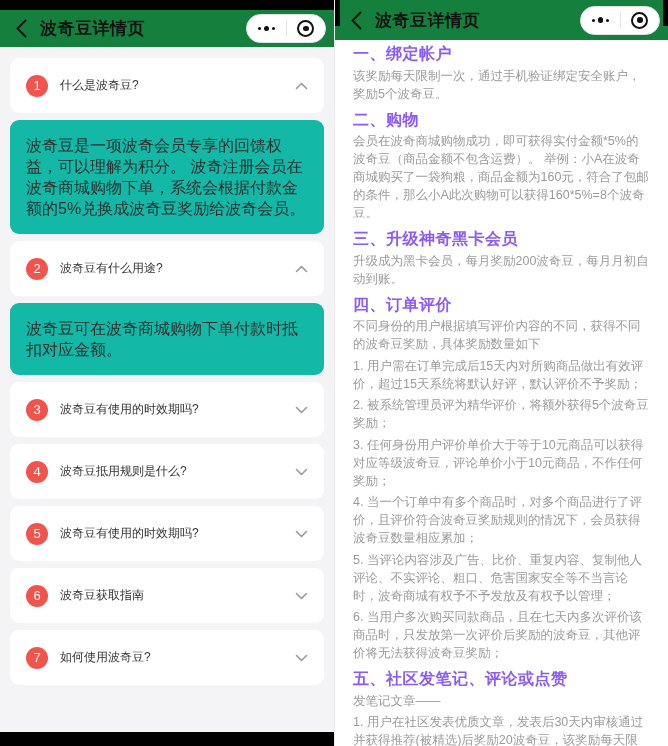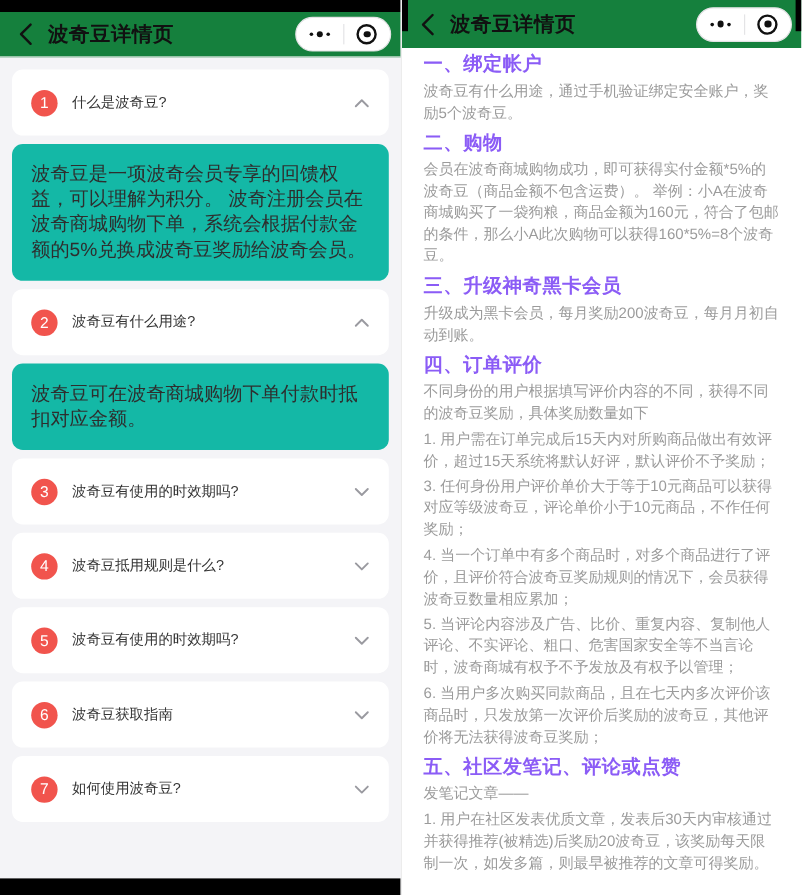--- a/index.html
+++ b/index.html
@@ -213,31 +213,32 @@
       <div class="capsule-half">
         <span class="target">
             <i></i>
           </span>
       </div>
     </div>
   </div>
 
   <div class="article">
     <h2>一、绑定帐户</h2>
-    <p>波奇豆有什么用途，通过手机验证绑定安全账户，奖励5个波奇豆。</p>
+    <p>该奖励每天限制一次，通过手机验证绑定安全账户，奖励5个波奇豆。</p>
 
     <h2>二、购物</h2>
     <p>会员在波奇商城购物成功，即可获得实付金额*5%的波奇豆（商品金额不包含运费）。 举例：小A在波奇商城购买了一袋狗粮，商品金额为160元，符合了包邮的条件，那么小A此次购物可以获得160*5%=8个波奇豆。</p>
 
     <h2>三、升级神奇黑卡会员</h2>
     <p>升级成为黑卡会员，每月奖励200波奇豆，每月月初自动到账。</p>
 
     <h2>四、订单评价</h2>
     <p>不同身份的用户根据填写评价内容的不同，获得不同的波奇豆奖励，具体奖励数量如下</p>
     <p>1. 用户需在订单完成后15天内对所购商品做出有效评价，超过15天系统将默认好评，默认评价不予奖励；</p>
+    <p>2. 被系统管理员评为精华评价，将额外获得5个波奇豆奖励；</p>
     <p>3. 任何身份用户评价单价大于等于10元商品可以获得对应等级波奇豆，评论单价小于10元商品，不作任何奖励；</p>
     <p>4. 当一个订单中有多个商品时，对多个商品进行了评价，且评价符合波奇豆奖励规则的情况下，会员获得波奇豆数量相应累加；</p>
     <p>5. 当评论内容涉及广告、比价、重复内容、复制他人评论、不实评论、粗口、危害国家安全等不当言论时，波奇商城有权予不予发放及有权予以管理；</p>
     <p>6. 当用户多次购买同款商品，且在七天内多次评价该商品时，只发放第一次评价后奖励的波奇豆，其他评价将无法获得波奇豆奖励；</p>
 
     <h2>五、社区发笔记、评论或点赞</h2>
     <p>发笔记文章——</p>
     <p>1. 用户在社区发表优质文章，发表后30天内审核通过并获得推荐(被精选)后奖励20波奇豆，该奖励每天限制一次，如发多篇，则最早被推荐的文章可得奖励。</p>
 
   </div>

